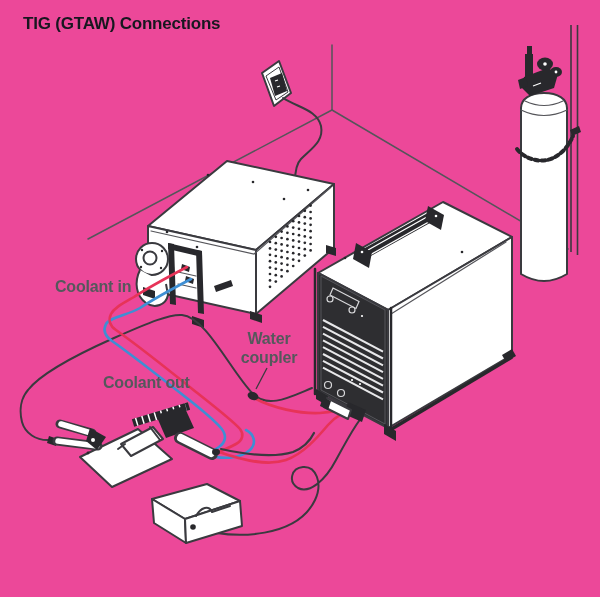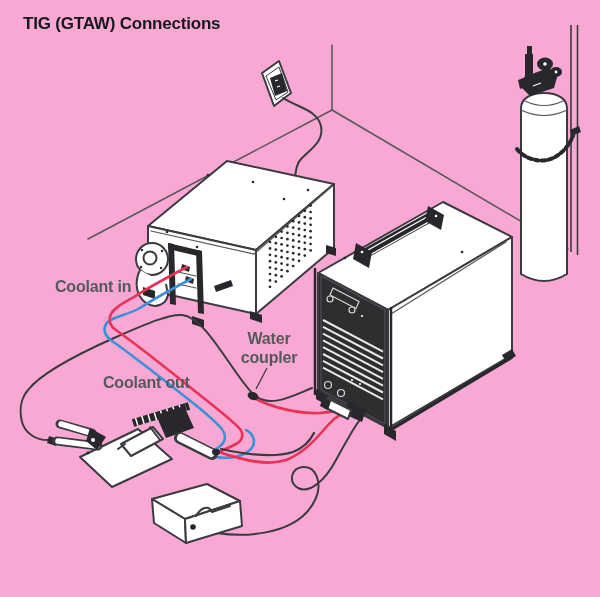--- a/index.html
+++ b/index.html
@@ -1,16 +1,16 @@
 <!DOCTYPE html>
 <html><head>
 <meta charset="utf-8">
 <style>
   html,body{margin:0;padding:0;background:#ffffff;}
-  .stage{position:relative;width:600px;height:597px;background:#f9a8d4;overflow:hidden;
+  .stage{position:relative;width:600px;height:597px;background:#ec4899;overflow:hidden;
          font-family:"Liberation Sans", sans-serif;}
   svg{display:block;}
   svg text{font-family:"Liberation Sans", sans-serif;font-weight:bold;}
   .t-title{font-size:17px;letter-spacing:-0.2px;}
   .t-label{font-size:16px;letter-spacing:-0.2px;}
   .ln{fill:none;stroke:#3a3a3f;stroke-width:2;stroke-linecap:round;stroke-linejoin:round;}
   .ln-thin{fill:none;stroke:#55555a;stroke-width:1.2;stroke-linecap:round;}
   .face{fill:#ffffff;stroke:#3a3a3f;stroke-width:2;stroke-linejoin:round;}
   .dk{fill:#28282c;stroke:none;}
 </style>

